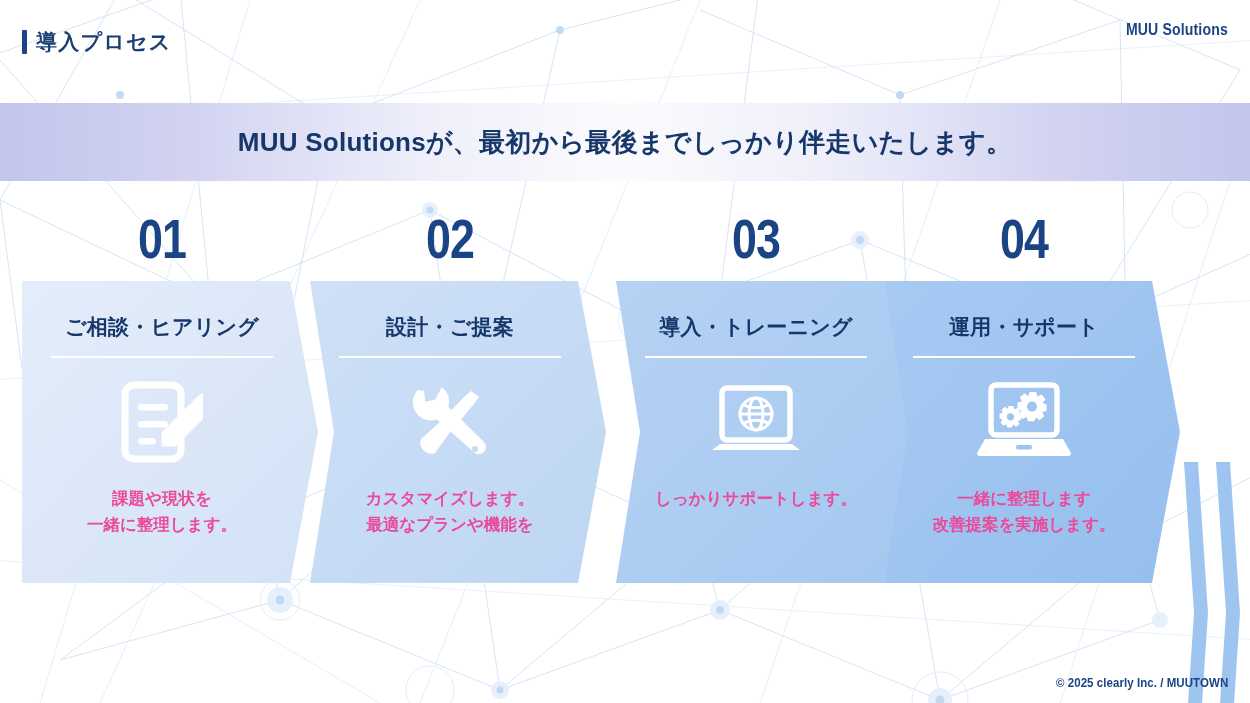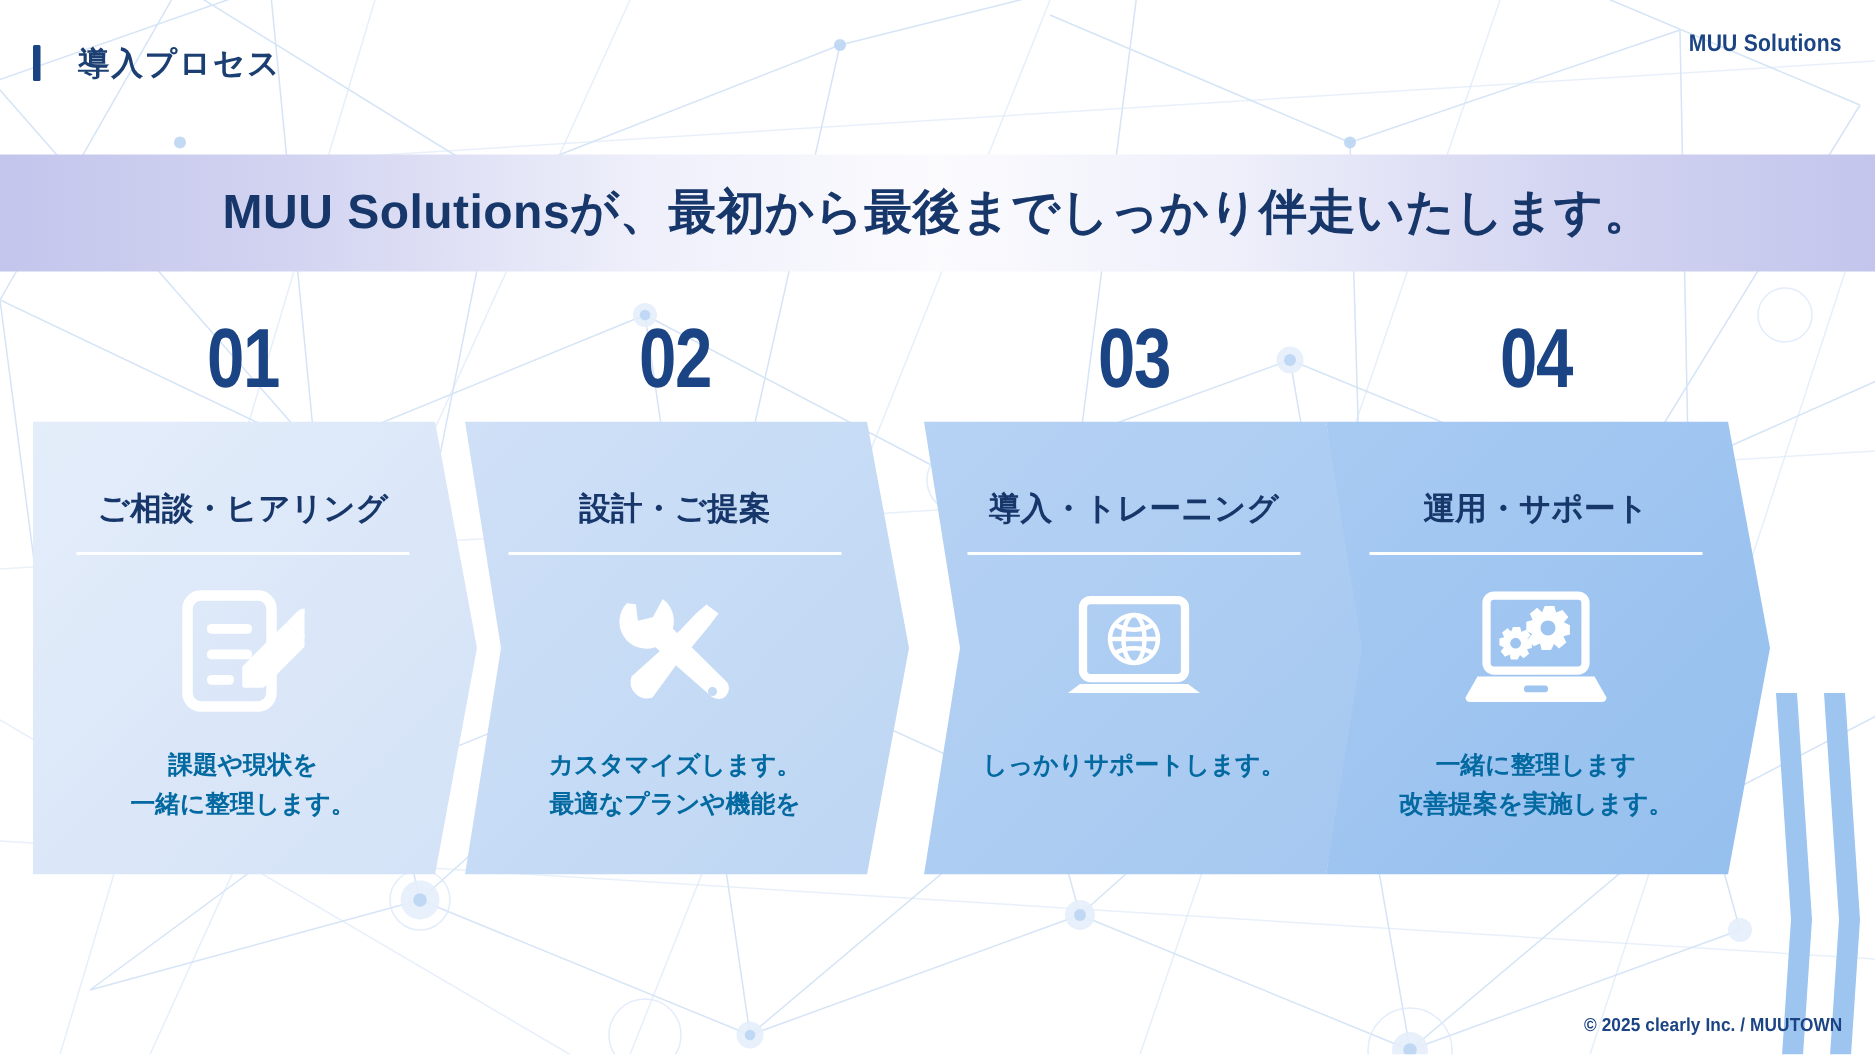--- a/index.html
+++ b/index.html
@@ -36,21 +36,21 @@
     width: 1250px;
     height: 96px;
     z-index: 5;
   }
   #page-title-wrap {
     position: absolute;
     left: 22px;
     top: 28px;
     display: flex;
     align-items: center;
-    gap: 25px;
+    gap: 9px;
   }
   #title-bar {
     width: 5px;
     height: 24px;
     background: #1b4484;
     border-radius: 1px;
   }
   #page-title {
     font-size: 21px;
     font-weight: bold;
@@ -85,21 +85,21 @@
         #eeeffa 34%,
         #fbfbfe 50%,
         #eeeffa 66%,
         #d3d4f1 84%,
         #c3c5ec 100%);
     display: flex;
     align-items: center;
     justify-content: center;
   }
   #banner-text {
-    font-size: 32px;
+    font-size: 26px;
     font-weight: bold;
     color: #17376b;
     letter-spacing: 0.01em;
     white-space: nowrap;
     text-align: center;
   }
 
   
   #steps {
     position: absolute;
@@ -143,21 +143,21 @@
     top: 100px;
     left: 0;
     width: 280px;
     height: 302px;
     z-index: 2;
     display: flex;
     flex-direction: column;
     align-items: center;
   }
   .step-title {
-    margin-top: 44px;
+    margin-top: 32px;
     font-size: 21px;
     font-weight: bold;
     color: #17376b;
     letter-spacing: 0.01em;
     white-space: nowrap;
     text-align: center;
   }
   .step-rule {
     margin-top: 15px;
     width: 222px;
@@ -169,21 +169,21 @@
     height: 92px;
     display: flex;
     align-items: center;
     justify-content: center;
   }
   .step-desc {
     margin-top: 18px;
     font-size: 16.5px;
     font-weight: bold;
     line-height: 1.55;
-    color: #0369a1;
+    color: #ec4899;
     text-align: center;
     white-space: nowrap;
   }
 
   
   #trailing-chevrons {
     position: absolute;
     left: 1168px;
     top: 281px;
     width: 82px;

